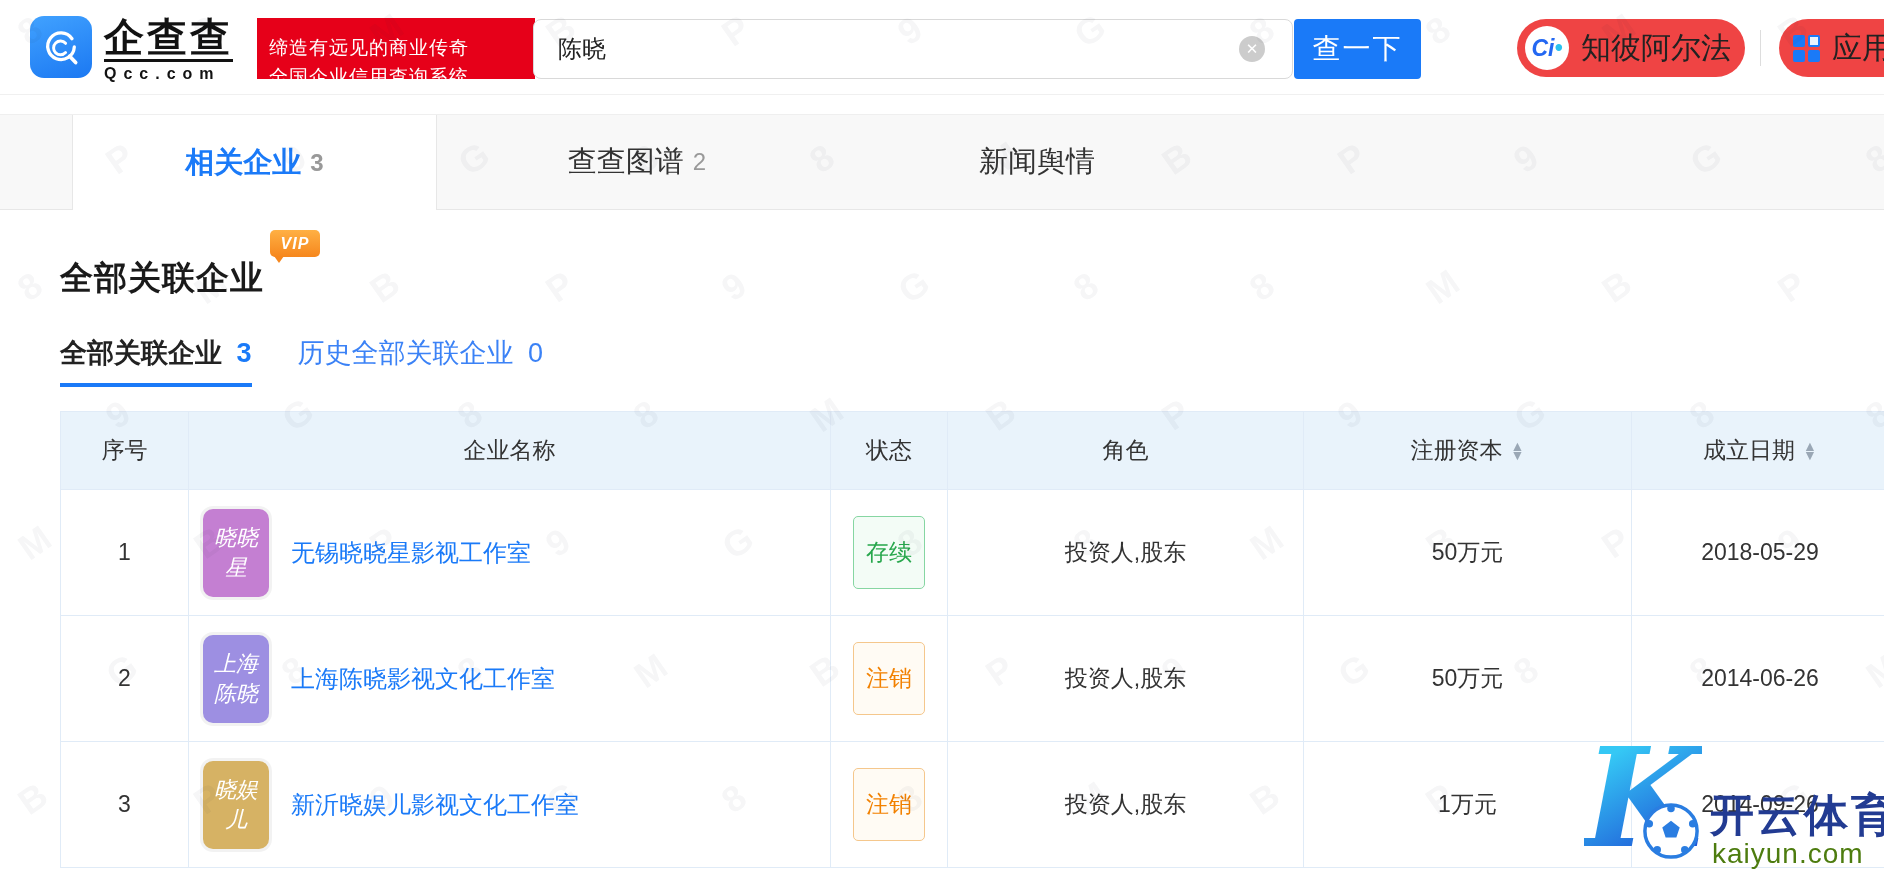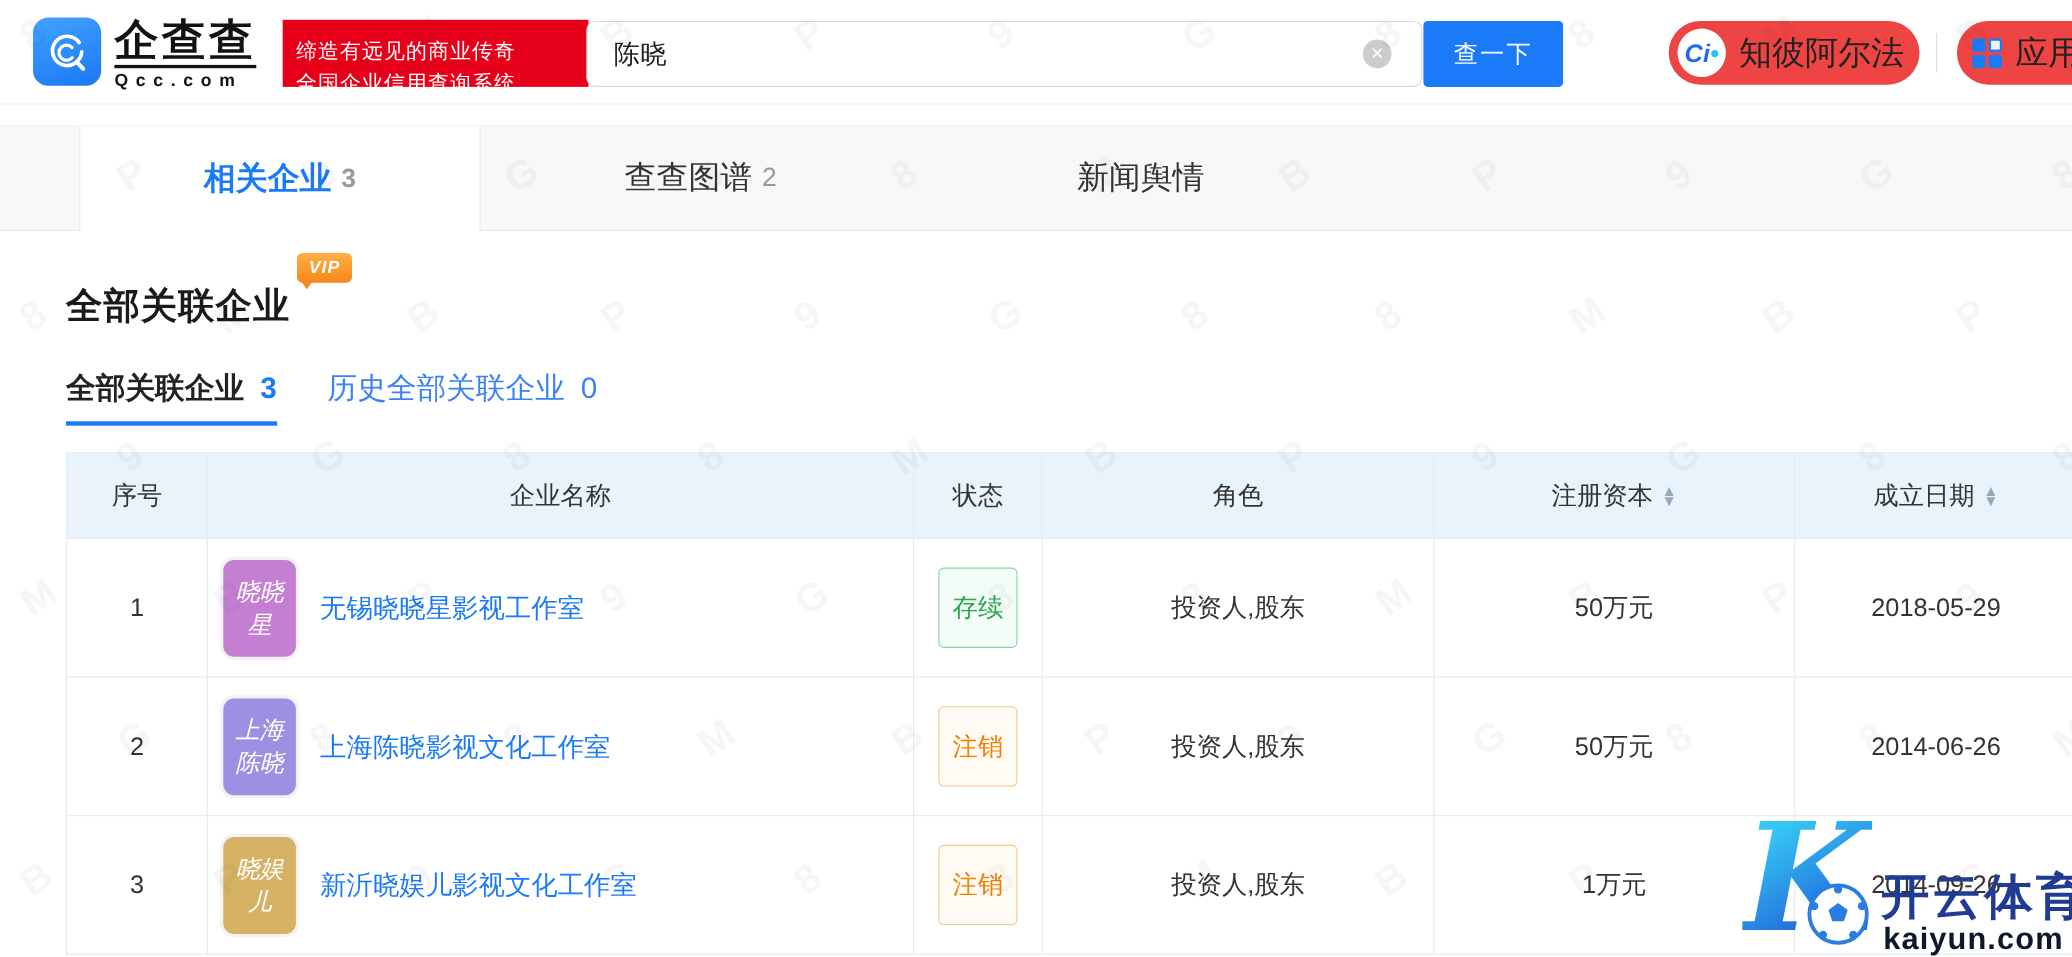--- a/index.html
+++ b/index.html
@@ -19,21 +19,21 @@
   .slogan { position:absolute; left:257px; top:18px; width:278px; height:61px; background:#e60019;
             color:#fff; font-size:19px; line-height:1.55; padding:15px 12px; letter-spacing:1px; white-space:nowrap; }
   .searchwrap { position:absolute; left:533px; top:19px; width:760px; height:60px; }
   .searchwrap input { width:100%; height:100%; border:1px solid #d9d9d9; border-radius:8px;
                       font-size:24px; padding:0 70px 0 24px; color:#222; outline:none;
                       font-family:inherit; background:#fff; }
   .clear-btn { position:absolute; right:28px; top:17px; width:26px; height:26px; border-radius:50%;
                background:#ccc; color:#fff; font-size:15px; display:flex; align-items:center;
                justify-content:center; cursor:pointer; }
   .search-btn { position:absolute; left:1294px; top:19px; width:127px; height:60px; background:#1a7af8;
-                color:#fff; font-size:22px; border:none; border-radius:4px; cursor:pointer;
+                color:#fff; font-size:28px; border:none; border-radius:4px; cursor:pointer;
                 letter-spacing:2px; font-family:inherit; }
   .pill { position:absolute; top:19px; height:58px; background:#ef4444; border-radius:29px;
           display:flex; align-items:center; cursor:pointer; }
   .pill-alpha { left:1517px; width:228px; padding:0 14px 0 8px; }
   .ci-circle { width:44px; height:44px; border-radius:50%; background:#fff; display:flex;
                align-items:center; justify-content:center; font-style:italic; font-weight:bold;
                font-size:23px; color:#2468f2; }
   .ci-circle b { color:#29c2ef; }
   .pill-label { font-size:30px; color:#222; margin-left:12px; white-space:nowrap;text-align:right; }
   .hdr-divider { position:absolute; left:1760px; top:30px; width:1px; height:36px; background:#ddd; }
@@ -89,21 +89,21 @@
   .badge-cancelled { color:#f28100; border-color:#f5c78c; background:#fffbf4; }
 
   
   .kaiyun { position:absolute; left:1584px; top:758px; width:300px; height:112px; z-index:60; pointer-events:none; }
   .ky-k { position:absolute; left:0; top:-28px; font-family:"DejaVu Serif",serif; font-style:italic;
           font-weight:900; font-size:136px; line-height:1;
           background:linear-gradient(150deg,#35c8f5 20%,#1e55d6 85%);
           -webkit-background-clip:text; background-clip:text; color:transparent; }
   .ky-ball { position:absolute; left:58px; top:44px; }
   .ky-brand { position:absolute; left:126px; top:28px; font-size:44px; font-weight:bold; color:#223b92; letter-spacing:3px; white-space:nowrap; }
-  .ky-domain { position:absolute; left:128px; top:80px; font-size:28px; font-weight:bold; color:#0f172a; letter-spacing:1px;text-align:right; }
+  .ky-domain { position:absolute; left:128px; top:80px; font-size:28px; font-weight:normal; color:#4d7c0f; letter-spacing:1px;text-align:right; }
 
   
   .tilewm { position:fixed; inset:0; z-index:40; pointer-events:none; overflow:hidden; }
   .tilewm span { position:absolute; font-size:36px; font-weight:bold; color:#1a2238; opacity:0.04;
                  transform:rotate(-35deg); }
 </style>
 </head>
 <body>
 
 <div class="header">

